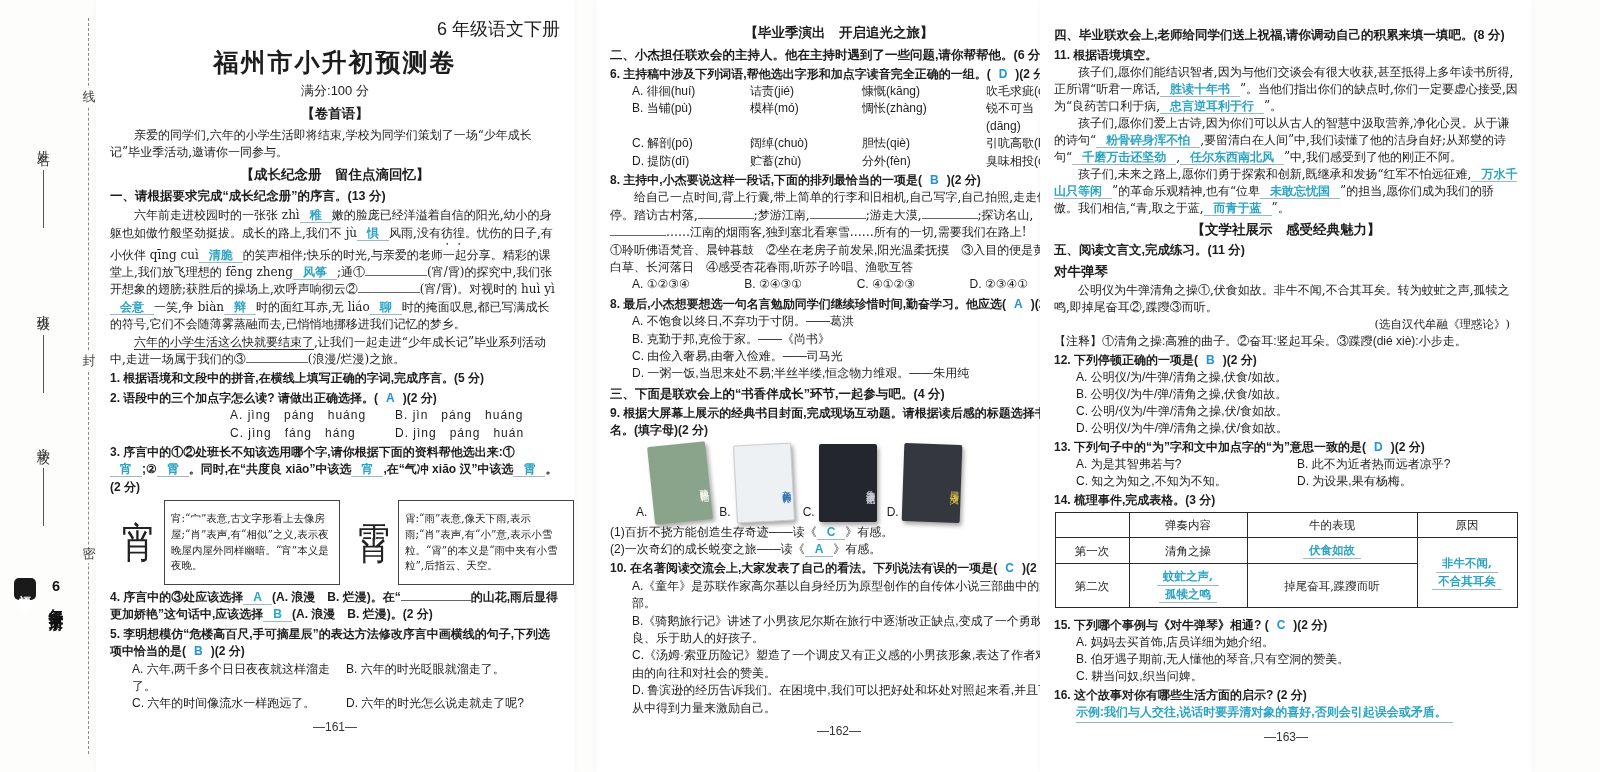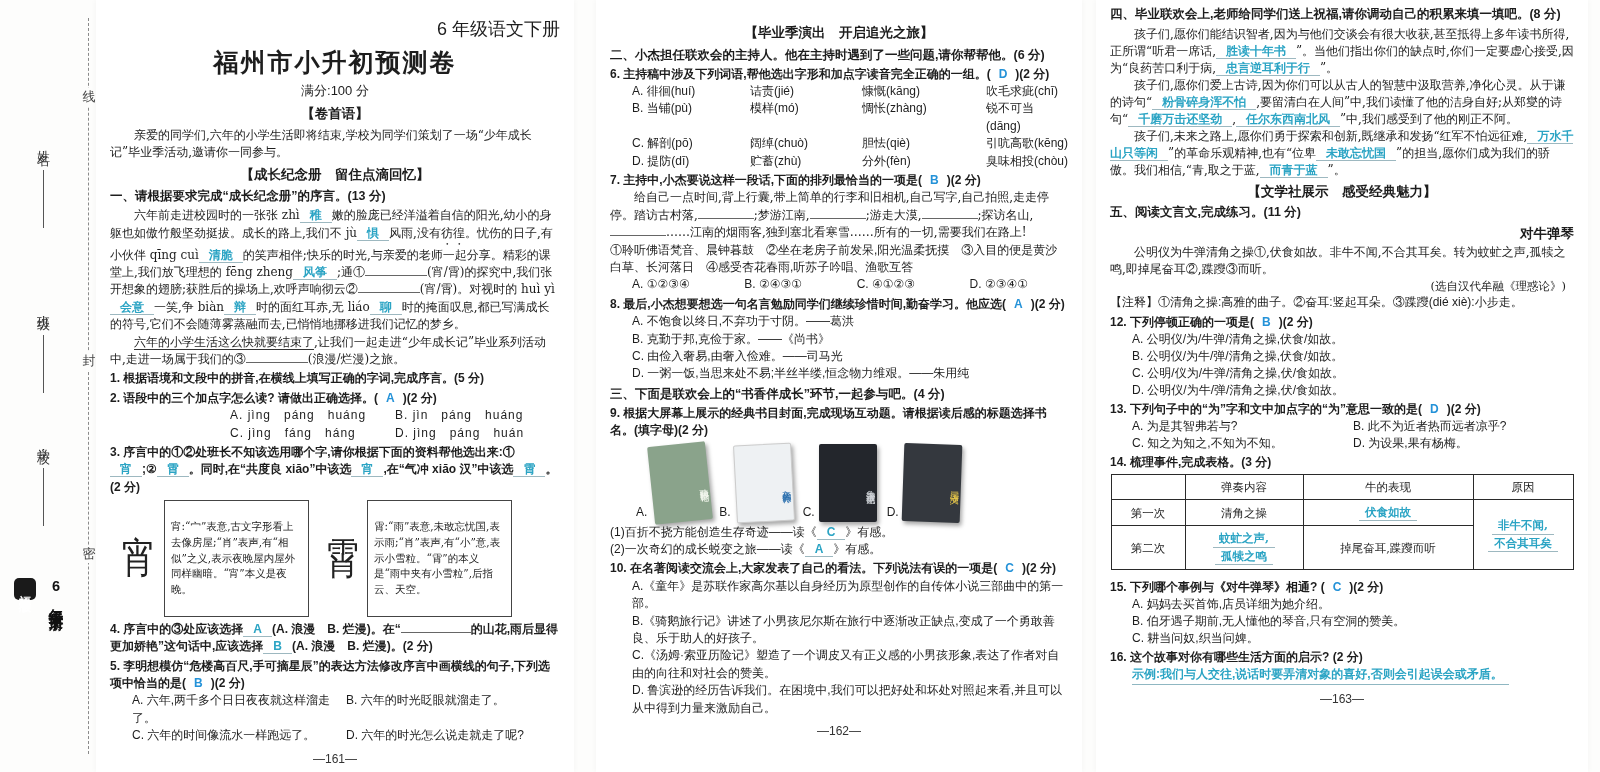--- a/index.html
+++ b/index.html
@@ -19,21 +19,21 @@
     border-radius:5px; writing-mode:vertical-rl; text-orientation:upright; font-size:12px; font-weight:bold;
     letter-spacing:2px; text-align:center; }
   .brand-book { position:absolute; left:46px; writing-mode:vertical-rl; text-orientation:upright;
     font-size:14.5px; font-weight:bold; letter-spacing:2px; color:#111; }
 
   
   .page { position:absolute; top:0; height:772px; background:#fff; padding:16px 14px 8px 14px;
     box-shadow:0 0 6px rgba(0,0,0,0.045); font-size:12px; line-height:1.45; }
   .page1 { left:96px;  width:478px; }
   .page2 { left:596px; width:486px; padding-top:20px; }
-  .page3 { left:1096px; width:492px; padding-top:4px; line-height:1.42; }
+  .page3 { left:1040px; width:492px; padding-top:25px; line-height:1.42; }
   .pageno { text-align:center; color:#333; margin-top:6px; font-size:12px; }
 
   .serif { font-family:"DejaVu Serif", serif; }
   .sect-head { text-align:center; font-weight:bold; font-size:13.5px; margin:3px 0; }
   .q-head { font-weight:bold; font-size:12.5px; margin:2px 0; }
   .stem { font-weight:bold; margin-top:2px; }
   .indent { text-indent:2em; }
 
   
   .r-ans { color:#2ba4c4; font-weight:bold; border-bottom:1.5px solid #9db8c0; padding:0 10px; }
@@ -53,40 +53,40 @@
   .opt1 { padding-left:22px; }
   .optc { display:flex; justify-content:space-between; padding:0 40px 0 22px; }
   .pinyin-opts { padding-left:120px; }
   .pinyin-opts div { letter-spacing:1px; }
 
   
   .gboxes { display:flex; gap:14px; margin:4px 0 4px 10px; }
   .gbox { display:flex; align-items:center; gap:6px; }
   .gglyph { font-family:"DejaVu Serif", serif; font-size:34px; line-height:1; color:#222;
     transform:scaleY(1.25); padding:2px; }
-  .gtext { border:1.2px solid #444; padding:18px 6px; width:145px; font-size:10.5px; line-height:1.5;
+  .gtext { border:1.2px solid #444; padding:10px 6px; width:176px; font-size:10.5px; line-height:1.5;
     font-family:"DejaVu Serif", serif; }
 
   
   .wrow { display:grid; grid-template-columns:118px 112px 124px 1fr; padding-left:22px; }
 
   
   .books { display:flex; align-items:flex-end; gap:10px; padding-left:26px; margin:4px 0 2px; }
   .bitem { display:flex; align-items:flex-end; gap:4px; }
   .bletter { font-size:12px; }
   .bcover { width:58px; height:78px; border-radius:2px; box-shadow:2px 3px 4px rgba(0,0,0,.35);
     display:flex; align-items:flex-start; justify-content:center; padding-top:6px;
     writing-mode:vertical-rl; text-orientation:upright; font-size:9px; letter-spacing:1px; }
   .b-a { background:#8aa38b; color:#f3f7ee; transform:rotate(-6deg); }
   .b-b { background:#eef1f3; color:#2a6fae; border:1px solid #ccc; transform:rotate(-3deg); }
   .b-c { background:#23262c; color:#cfd3d8; }
   .b-d { background:#34383e; color:#e8c84a; transform:rotate(2deg); }
 
   
-  .essay-title { text-align:right; font-weight:bold; font-size:13.5px; margin:1px 0; }
+  .essay-title { text-align:left; font-weight:bold; font-size:13.5px; margin:1px 0; }
   .src { text-align:right; font-family:"DejaVu Serif", serif; font-size:11.5px; padding-right:8px; }
 
   
   table.ev { border-collapse:collapse; margin:3px auto 9px auto; font-size:11.5px;
     font-family:"DejaVu Serif", serif; }
   table.ev td, table.ev th { border:1.4px solid #2a2a2a; padding:4px 6px; text-align:center;
     font-weight:normal; }
   table.ev .tans { color:#2ba4c4; font-weight:bold; }
   table.ev .tans span { border-bottom:1.5px solid #9db8c0; padding:0 6px; display:inline-block; }
 
@@ -140,21 +140,21 @@
     </div>
     <div class="stem"><span>3. 序言中的①②处班长不知该选用哪个字,请你根据下面的资料帮他选出来:①</span><span class="r-ans">宵</span><span>;②</span><span class="r-ans">霄</span><span>。同时,在“共度良 xiāo”中该选</span><span class="r-ans">宵</span><span>,在“气冲 xiāo 汉”中该选</span><span class="r-ans">霄</span><span>。(2 分)</span></div>
 
     <div class="gboxes">
       <div class="gbox">
         <div class="gglyph">宵</div>
         <div class="gtext">宵:“宀”表意,古文字形看上去像房屋;“肖”表声,有“相似”之义,表示夜晚屋内屋外同样幽暗。“宵”本义是夜晚。</div>
       </div>
       <div class="gbox">
         <div class="gglyph">霄</div>
-        <div class="gtext">霄:“雨”表意,未敢忘忧国,表示雨;“肖”表声,有“小”意,表示小雪粒。“霄”的本义是“雨中夹有小雪粒”,后指云、天空。</div>
+        <div class="gtext">霄:“雨”表意,像天下雨,表示雨;“肖”表声,有“小”意,表示小雪粒。“霄”的本义是“雨中夹有小雪粒”,后指云、天空。</div>
       </div>
     </div>
 
     <div class="stem"><span>4. 序言中的③处应该选择</span><span class="r-ans">A</span><span>(A. 浪漫　B. 烂漫)。在“</span><span class="r-blank" style="width: 70px;"></span><span>的山花,雨后显得更加娇艳”这句话中,应该选择</span><span class="r-ans">B</span><span>(A. 浪漫　B. 烂漫)。(2 分)</span></div>
     <div class="stem"><span>5. 李明想模仿“危楼高百尺,手可摘星辰”的表达方法修改序言中画横线的句子,下列选项中恰当的是(</span><span class="r-ansL">B</span><span>)(2 分)</span></div>
     <div class="opt2">
       <div>A. 六年,两千多个日日夜夜就这样溜走了。</div>
       <div>B. 六年的时光眨眼就溜走了。</div>
       <div>C. 六年的时间像流水一样跑远了。</div>
       <div>D. 六年的时光怎么说走就走了呢?</div>
@@ -185,21 +185,21 @@
         <span>胆怯(qiè)</span>
         <span>引吭高歌(kēng)</span>
     </div>
     <div class="wrow">
       <span>D. 提防(dī)</span>
         <span>贮蓄(zhù)</span>
         <span>分外(fèn)</span>
         <span>臭味相投(chòu)</span>
     </div>
 
-    <div class="stem"><span>7. 主持中,小杰要说这样一段话,下面的排列最恰当的一项是(</span><span class="r-ansL">B</span><span>)(2 分)</span></div>
+    <div class="stem"><span>8. 主持中,小杰要说这样一段话,下面的排列最恰当的一项是(</span><span class="r-ansL">B</span><span>)(2 分)</span></div>
     <div class="serif"><span>　　给自己一点时间,背上行囊,带上简单的行李和旧相机,自己写字,自己拍照,走走停停。踏访古村落,</span><span class="r-blank" style="width: 56px;"></span><span>;梦游江南,</span><span class="r-blank" style="width: 56px;"></span><span>;游走大漠,</span><span class="r-blank" style="width: 56px;"></span><span>;探访名山,</span><span class="r-blank" style="width: 56px;"></span><span>……江南的烟雨客,独到塞北看寒雪……所有的一切,需要我们在路上!</span></div>
     <div>①聆听佛语梵音、晨钟暮鼓　②坐在老房子前发呆,阳光温柔抚摸　③入目的便是黄沙白草、长河落日　④感受杏花春雨,听苏子吟唱、渔歌互答</div>
     <div class="optc">
       <span>A. ①②③④</span>
       <span>B. ②④③①</span>
       <span>C. ④①②③</span>
       <span>D. ②③④①</span>
     </div>
 
     <div class="stem"><span>8. 最后,小杰想要想选一句名言勉励同学们继续珍惜时间,勤奋学习。他应选(</span><span class="r-ansL">A</span><span>)(2 分)</span></div>
@@ -240,20 +240,21 @@
       <div>A.《童年》是苏联作家高尔基以自身经历为原型创作的自传体小说三部曲中的第一部。</div>
       <div>B.《骑鹅旅行记》讲述了小男孩尼尔斯在旅行中逐渐改正缺点,变成了一个勇敢善良、乐于助人的好孩子。</div>
       <div>C.《汤姆·索亚历险记》塑造了一个调皮又有正义感的小男孩形象,表达了作者对自由的向往和对社会的赞美。</div>
       <div>D. 鲁滨逊的经历告诉我们。在困境中,我们可以把好处和坏处对照起来看,并且可以从中得到力量来激励自己。</div>
     </div>
     <div class="pageno">—162—</div>
   </div>
 
   <div class="page page3">
     <div class="q-head">四、毕业联欢会上,老师给同学们送上祝福,请你调动自己的积累来填一填吧。(8 分)</div>
+    <div class="stem">11. 根据语境填空。</div>
     <div class="serif"><span>　　孩子们,愿你们能结识智者,因为与他们交谈会有很大收获,甚至抵得上多年读书所得,正所谓“听君一席话,</span><span class="r-ans">胜读十年书</span><span>”。当他们指出你们的缺点时,你们一定要虚心接受,因为“良药苦口利于病,</span><span class="r-ans">忠言逆耳利于行</span><span>”。</span></div>
     <div class="serif"><span>　　孩子们,愿你们爱上古诗,因为你们可以从古人的智慧中汲取营养,净化心灵。从于谦的诗句“</span><span class="r-ans">粉骨碎身浑不怕</span><span>,要留清白在人间”中,我们读懂了他的洁身自好;从郑燮的诗句“</span><span class="r-ans">千磨万击还坚劲</span><span>,</span><span class="r-ans">任尔东西南北风</span><span>”中,我们感受到了他的刚正不阿。</span></div>
     <div class="serif"><span>　　孩子们,未来之路上,愿你们勇于探索和创新,既继承和发扬“红军不怕远征难,</span><span class="r-ans">万水千山只等闲</span><span>”的革命乐观精神,也有“位卑</span><span class="r-ans">未敢忘忧国</span><span>”的担当,愿你们成为我们的骄傲。我们相信,“青,取之于蓝,</span><span class="r-ans">而青于蓝</span><span>”。</span></div>
 
     <div class="sect-head">【文学社展示　感受经典魅力】</div>
     <div class="q-head">五、阅读文言文,完成练习。(11 分)</div>
     <div class="essay-title">对牛弹琴</div>
     <div class="serif">　　公明仪为牛弹清角之操①,伏食如故。非牛不闻,不合其耳矣。转为蚊虻之声,孤犊之鸣,即掉尾奋耳②,蹀躞③而听。</div>
     <div class="src">(选自汉代牟融《理惑论》)</div>
     <div>【注释】①清角之操:高雅的曲子。②奋耳:竖起耳朵。③蹀躞(dié xiè):小步走。</div>

